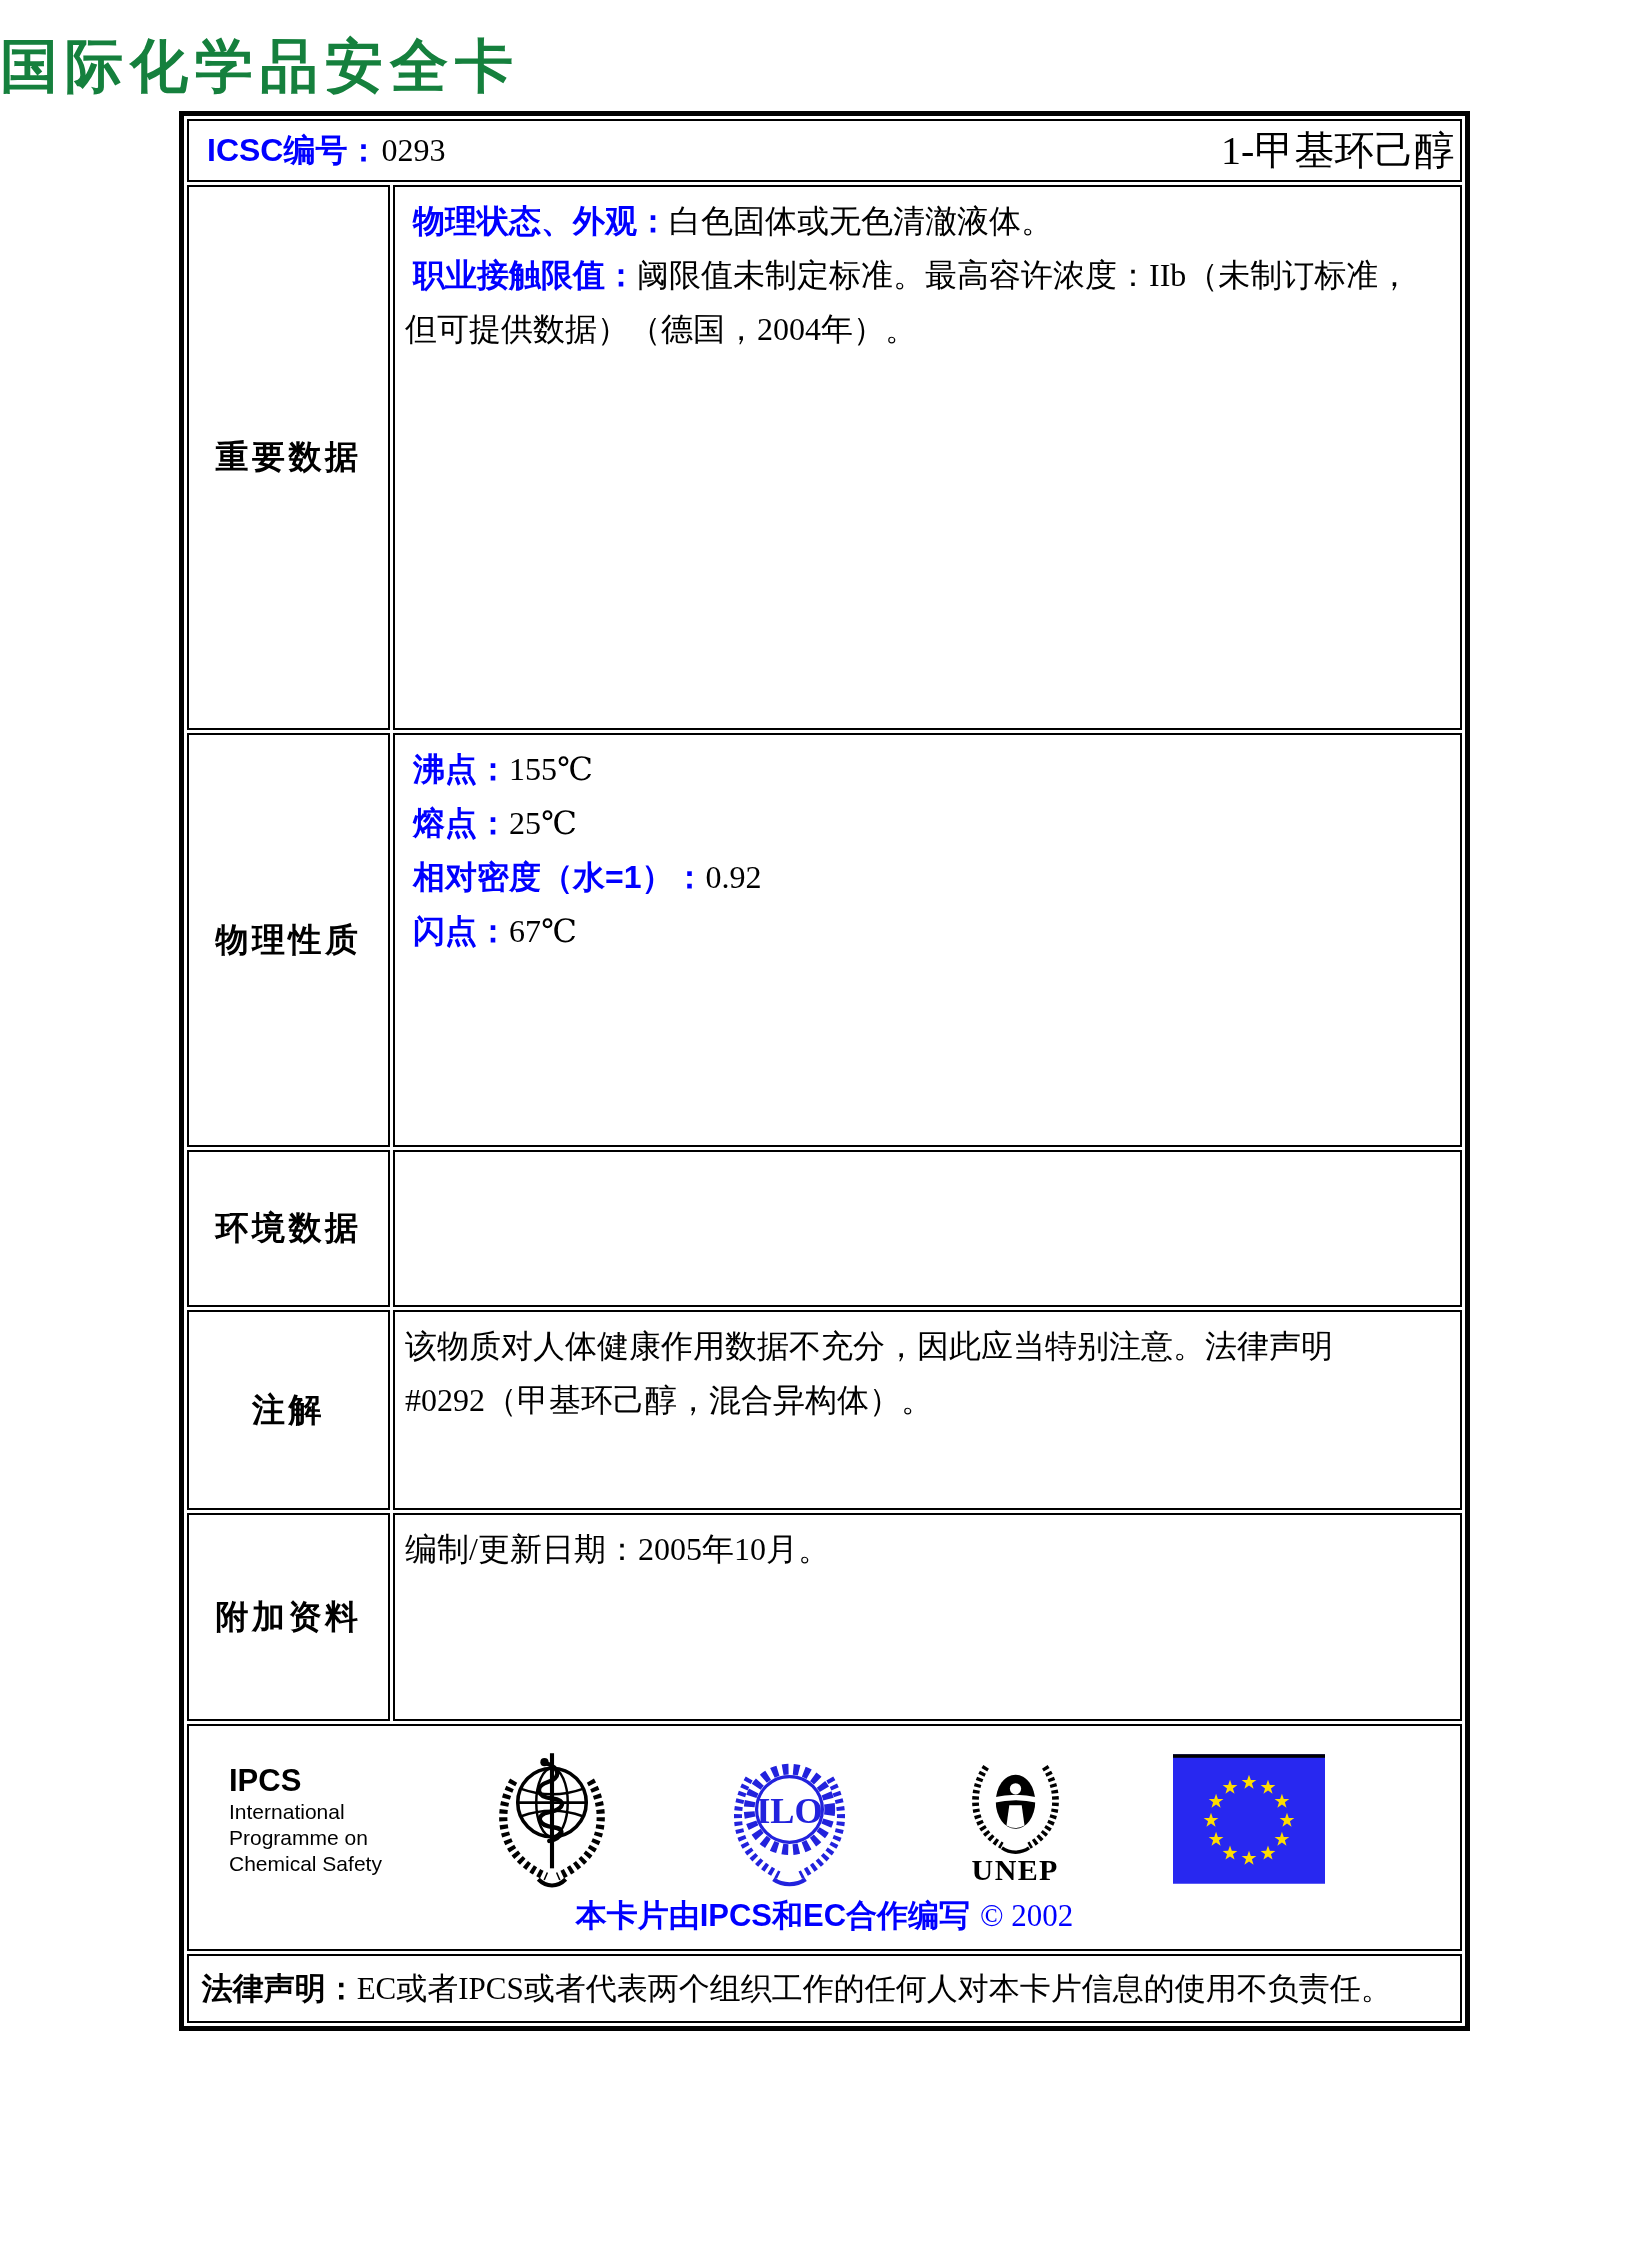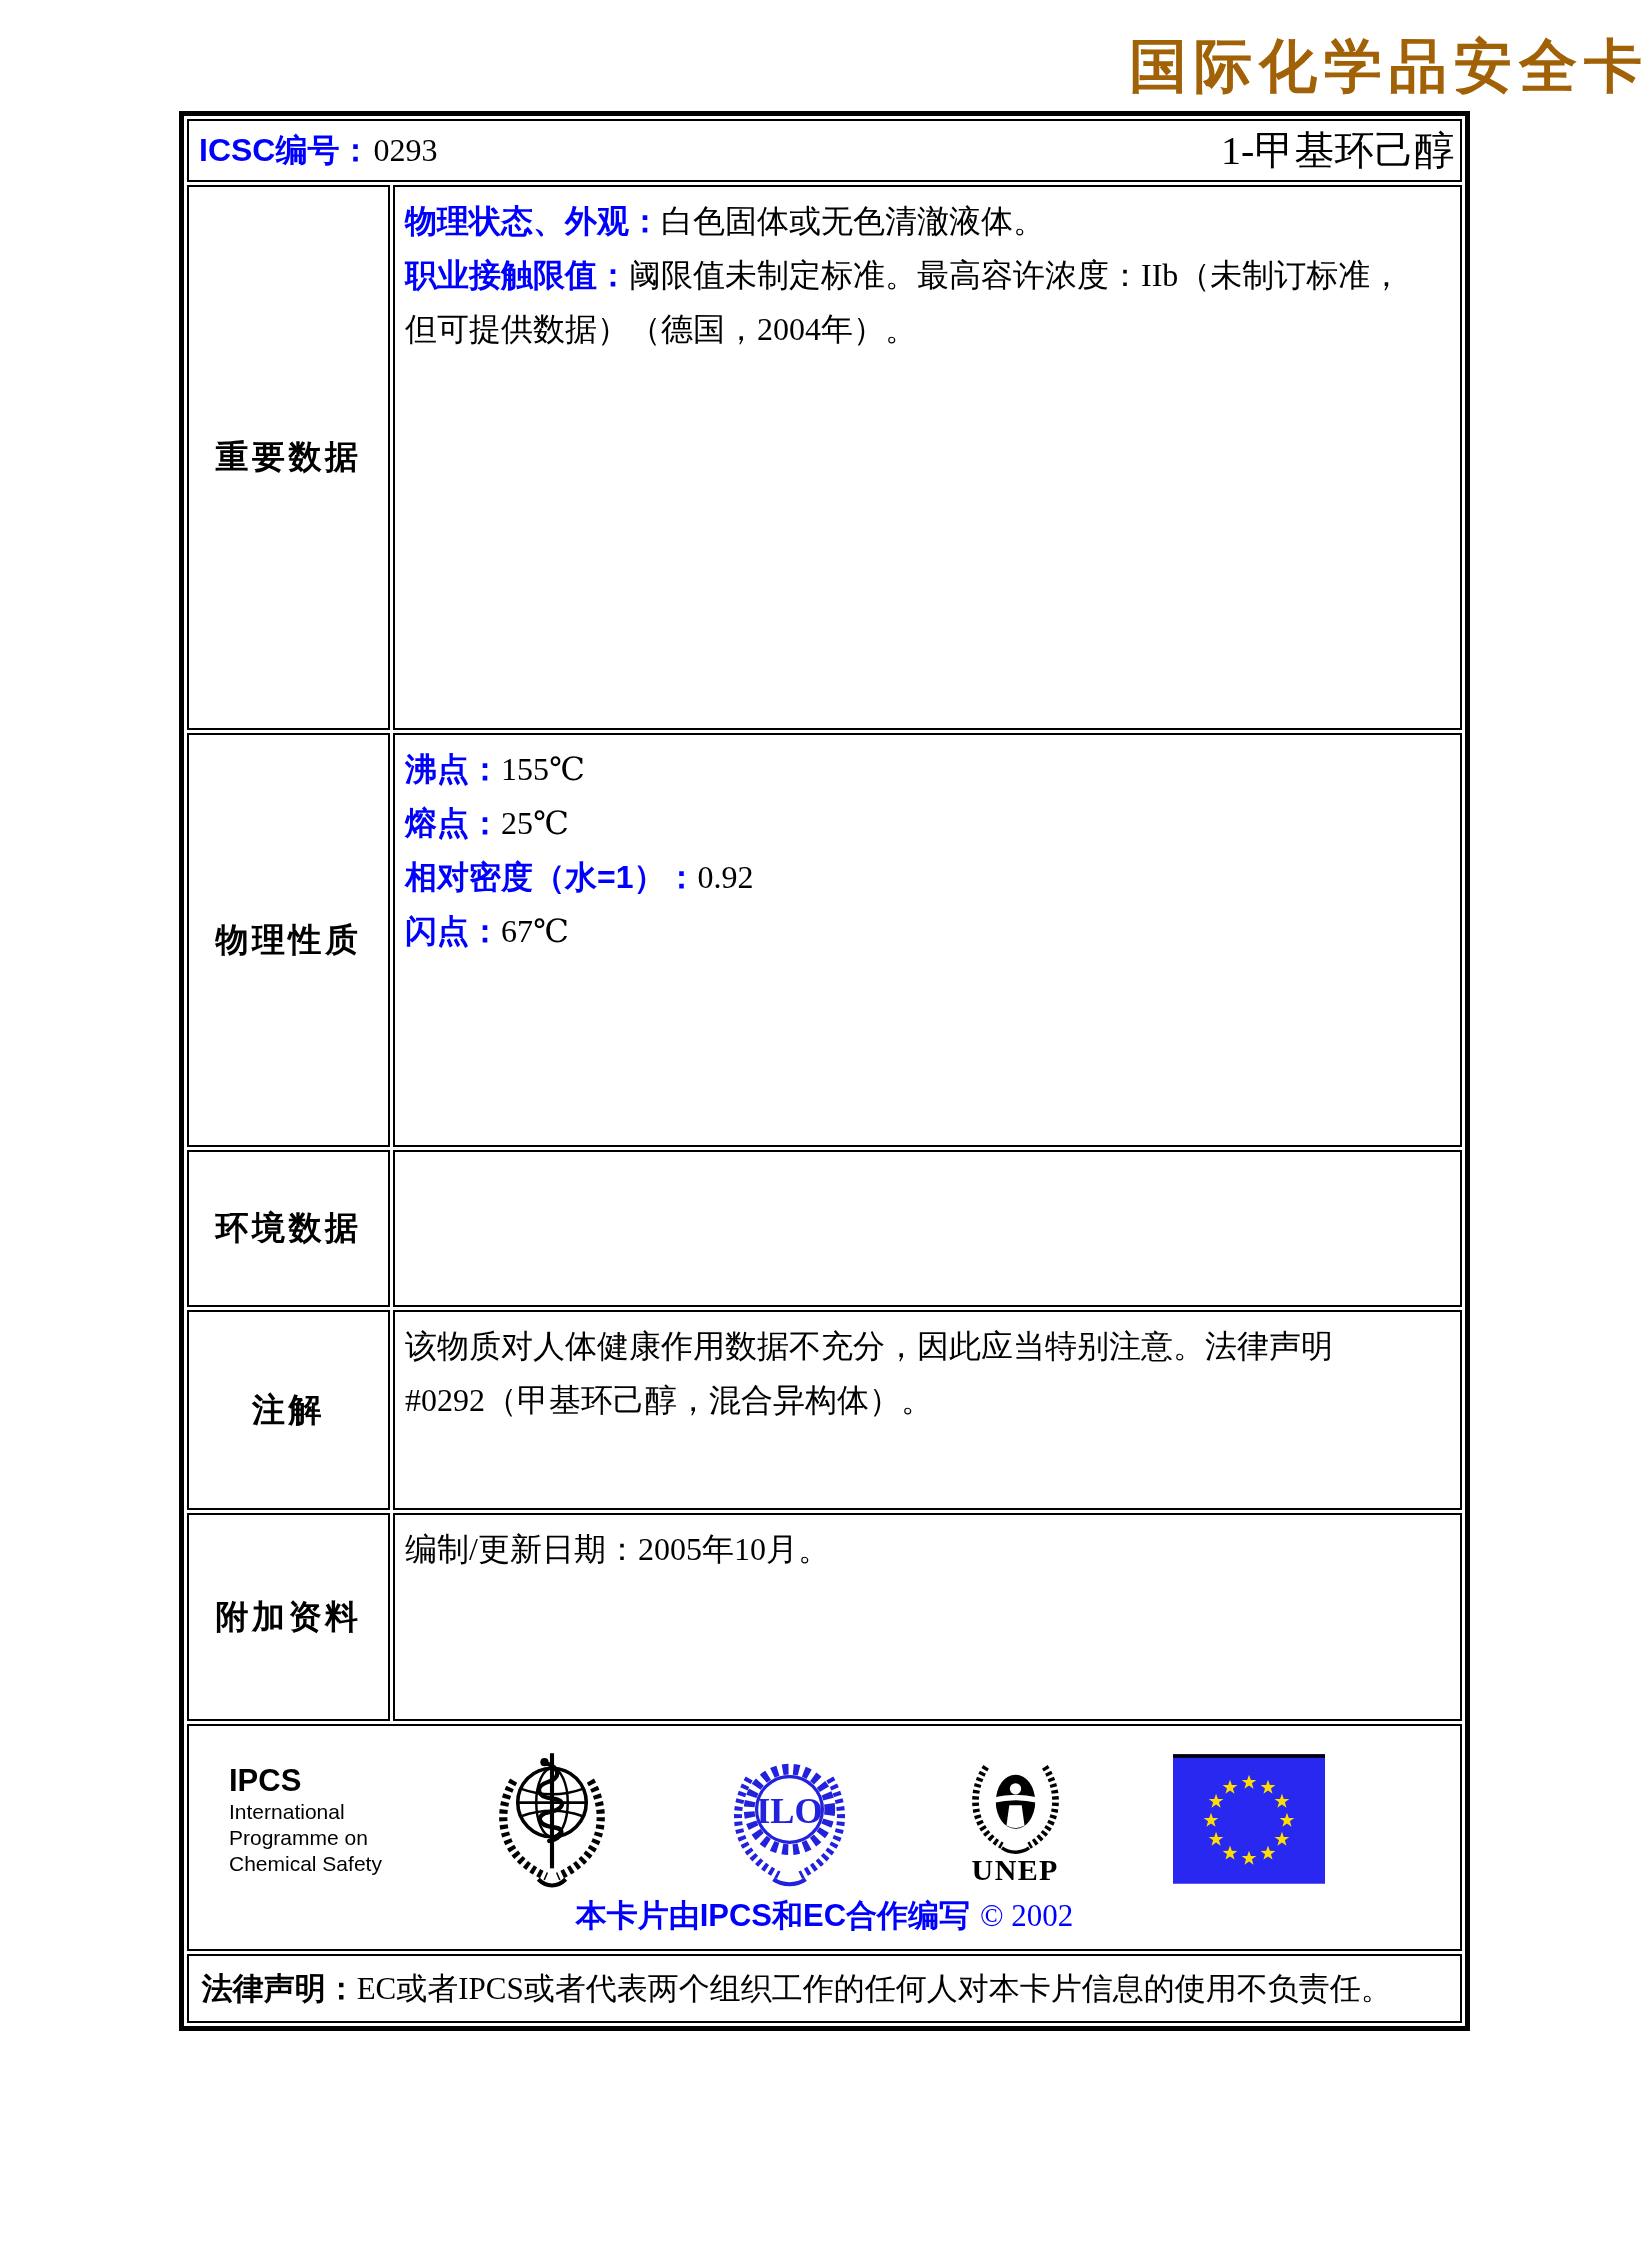--- a/index.html
+++ b/index.html
@@ -2,35 +2,36 @@
 <html style="font-size:11.3px"><head>
 <meta charset="utf-8">
 <style>
   html,body{margin:0;padding:0;}
   body{
     width:1649px;height:2250px;background:#ffffff;overflow:hidden;
     font-family:"Liberation Serif","DejaVu Serif",serif;
   }
   .page{width:1649px;height:2250px;position:relative;}
   .title{
-    margin:0;padding-top:28px;height:83px;text-align:right;
-    font-family:"Liberation Sans","DejaVu Sans",sans-serif;
-    font-size:58px;font-weight:900;color:#a16207;letter-spacing:7px;
+    margin:0;padding-top:28px;height:83px;text-align:left;
+    font-family:"Liberation Sans","DejaVu Sans",sans-serif;
+    font-size:58px;font-weight:900;color:#15803d;letter-spacing:7px;
   }
   table.card{
     margin:0 auto;width:1291px;table-layout:fixed;
     border:5.6px solid #000;border-spacing:3.5px;border-collapse:separate;background:#fff;
   }
   td{border:2.1px solid #000;background:#fff;overflow:hidden;}
   
   td.hdr{height:59px;padding:0 5.6px 0 10px;vertical-align:middle;}
   .hdr-flex{display:flex;justify-content:space-between;align-items:center;}
   .k{
     color:#0000ff;font-weight:bold;
     font-family:"Liberation Sans","DejaVu Sans",sans-serif;
+    margin-left:8px;
   }
   .hdr-key{font-size:32px;}
   .hdr-num{font-size:32px;color:#000;margin-left:2px;}
   .chem-name{font-size:40px;color:#000;}
   
   td.lab{
     text-align:center;vertical-align:middle;
     color:#000000;font-weight:bold;font-size:33px;letter-spacing:3.5px;
     font-family:"Liberation Sans","DejaVu Sans",sans-serif;
   }

